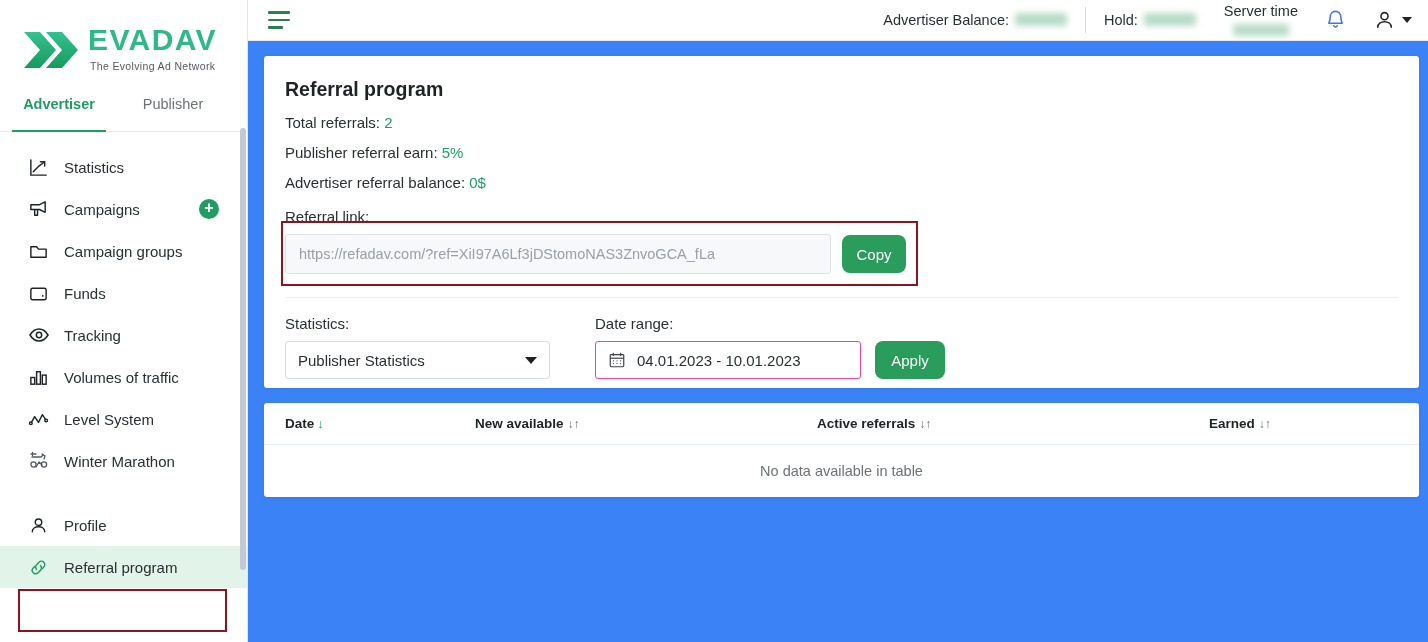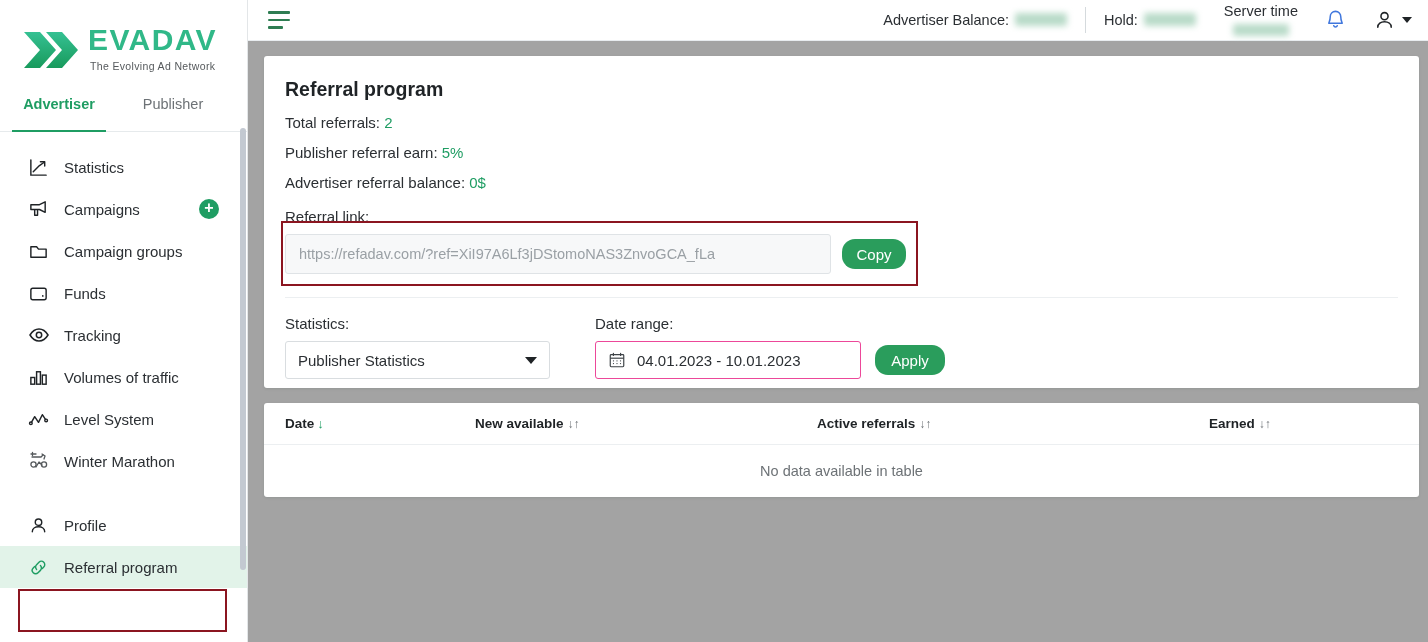--- a/index.html
+++ b/index.html
@@ -76,21 +76,21 @@
     position: absolute; border: 2.5px solid #8b1520; pointer-events: none;
   }
   .sb-track {
     position: absolute; top: 128px; right: 1px; width: 6px; height: 442px;
     background: #c3c9d1; border-radius: 3px;
   }
 
   
   .main {
     flex: 1; height: 642px; display: flex; flex-direction: column;
-    background: #a3a3a3;
+    background: #3b82f6;
   }
   .topbar {
     height: 41px; background: #ffffff; border-bottom: 1px solid #e8ecef;
     display: flex; align-items: center; padding: 0 16px 0 20px;
     flex: 0 0 41px;
   }
   .burger { width: 22px; cursor: pointer; }
   .burger i { display: block; height: 2.5px; background: #2e7d52; margin-bottom: 5px; border-radius: 1px; }
   .burger i:nth-child(3) { width: 15px; margin-bottom: 0; }
   .topbar-right { margin-left: auto; display: flex; align-items: center; }
@@ -120,22 +120,22 @@
 
   .field-label { font-size: 15px; color: #2b2f33; margin-top: 17px; }
   .link-row { display: flex; align-items: center; margin-top: 9px; position: relative; }
   .link-input {
     width: 546px; height: 40px; border: 1px solid #dfe3e6; border-radius: 3px;
     background: #f7f8f9; padding: 0 13px; font-size: 14.5px; color: #9aa0a5;
     font-family: "Liberation Sans", sans-serif;
   }
   .link-input::placeholder { color: #9aa0a5; opacity: 1; }
   .btn-green {
-    background: #2a9d5c; color: #ffffff; border: none; border-radius: 13px;
-    height: 30px; font-size: 15px; cursor: pointer;
+    background: #2a9d5c; color: #ffffff; border: none; border-radius: 8px;
+    height: 38px; font-size: 15px; cursor: pointer;
     font-family: "Liberation Sans", sans-serif;
   }
   .btn-copy { width: 64px; margin-left: 11px; }
   .hr { height: 1px; background: #eceff1; margin: 23px 0 0 0; }
 
   .filters { display: flex; align-items: flex-end; margin-top: 17px; padding-bottom: 9px; }
   .filter-col { display: flex; flex-direction: column; }
   .filter-label { font-size: 15px; color: #2b2f33; margin-bottom: 9px; }
   .select-box {
     width: 265px; height: 38px; border: 1px solid #d9dde0; border-radius: 3px;

